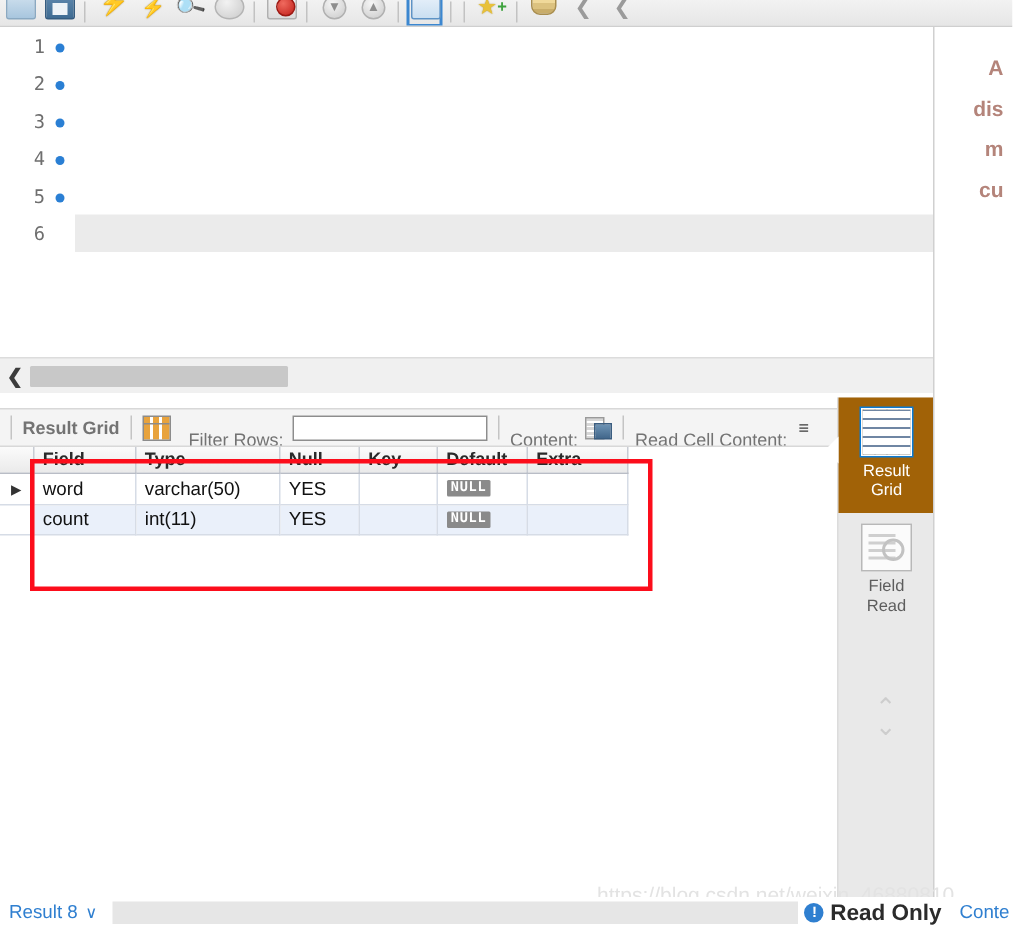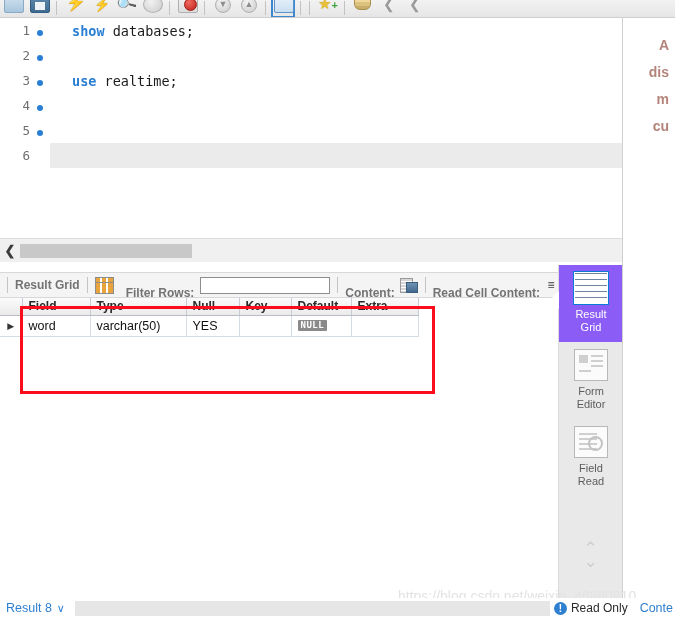--- a/index.html
+++ b/index.html
@@ -220,21 +220,21 @@
     overflow: hidden;
   }
   .gt-sep {
     width: 1px; height: 16px; background: #c4c4c4; margin: 0 7px;
     flex: none;
   }
   .gt-label {
     font-size: 12px; font-weight: bold; color: #737373;
     white-space: nowrap; flex: none;
   }
-  .gt-label.norm { font-weight: bold; margin-top: 16px; }
+  .gt-label.norm { font-weight: normal; margin-top: 16px; }
   .gt-gridicon {
     width: 17px; height: 15px;
     border: 1px solid #8c8c8c;
     background:
       linear-gradient(to right, #e8a33d 0 4px, #ffffff 4px 6px, #e8a33d 6px 10px, #ffffff 10px 12px, #e8a33d 12px 17px);
     flex: none;
     position: relative;
   }
   .gt-gridicon:after {
     content:""; position:absolute; left:0; right:0; top:4px;
@@ -357,21 +357,21 @@
     box-sizing: border-box;
   }
   .strip-tab {
     width: 64px;
     padding: 7px 0 8px 0;
     text-align: center;
     position: relative;
     box-sizing: border-box;
   }
   .strip-tab.active {
-    background: #8b5cf6;
+    background: #a16207;
     color: #ffffff;
   }
   .strip-tab.active:before {
     content:"";
     position: absolute;
     left: -9px; top: 26px;
     width: 0; height: 0;
     border-top: 9px solid transparent;
     border-bottom: 9px solid transparent;
     border-right: 9px solid #ffffff;
@@ -486,22 +486,22 @@
     width: 13px; height: 13px; border-radius: 50%;
     background: #2f7fd0;
     color: #ffffff;
     font-size: 10px; font-weight: bold;
     line-height: 13px; text-align: center;
     flex: none;
     margin-right: 4px;
   }
   .sb-txt {
     color: #2b2b2b;
-    font-size: 12px;
-    font-weight: normal;
+    font-size: 15px;
+    font-weight: bold;
     white-space: nowrap;
     flex: none;
   }
   .sb-link {
     color: #2f7fd0;
     font-size: 12.5px;
     margin-left: 12px;
     white-space: nowrap;
     flex: none;
     padding-right: 2px;
@@ -571,30 +571,28 @@
     </div>
   <div class="tb-ico">
       <span class="chev-gray">❮</span>
     </div>
 </div>
 
 <div class="editor">
   <div class="code-line">
     <span class="gutter-num">1</span>
     <span class="gutter-dot"><i></i></span>
-    <span class="code-text"><span class="kw">show</span><span class="idn"> databases;</span></span>
   </div>
   <div class="code-line">
     <span class="gutter-num">2</span>
     <span class="gutter-dot"><i></i></span>
   </div>
   <div class="code-line">
     <span class="gutter-num">3</span>
     <span class="gutter-dot"><i></i></span>
-    <span class="code-text"><span class="kw">use</span><span class="idn"> realtime;</span></span>
   </div>
   <div class="code-line">
     <span class="gutter-num">4</span>
     <span class="gutter-dot"><i></i></span>
   </div>
   <div class="code-line">
     <span class="gutter-num">5</span>
     <span class="gutter-dot"><i></i></span>
   </div>
   <div class="code-line current">
@@ -640,39 +638,41 @@
     <tbody>
       <tr class="row-odd">
         <td class="col-marker"><span class="rowtri">▶</span></td>
         <td>word</td>
         <td>varchar(50)</td>
         <td>YES</td>
         <td></td>
         <td><span class="nullbadge">NULL</span></td>
         <td></td>
       </tr>
+      <tr class="row-even">
+        <td class="col-marker"><span class="rowtri"></span></td>
+        <td>count</td>
+        <td>int(11)</td>
+        <td>YES</td>
+        <td></td>
+        <td><span class="nullbadge">NULL</span></td>
+        <td></td>
+      </tr>
     </tbody>
   </table>
 </div>
 
 <div class="annot-rect"></div>
 
 <div class="side-strip">
   <div class="strip-tab active">
     <div class="strip-ico ico-grid"></div>
     <div class="strip-lbl">
       <span>Result</span><br>
       <span>Grid</span>
-    </div>
-  </div>
-  <div class="strip-tab">
-    <div class="strip-ico ico-form"></div>
-    <div class="strip-lbl">
-      <span>Form</span><br>
-      <span>Editor</span>
     </div>
   </div>
   <div class="strip-tab">
     <div class="strip-ico ico-field"></div>
     <div class="strip-lbl">
       <span>Field</span><br>
       <span>Read</span>
     </div>
   </div>
   <div class="strip-chevrons">

